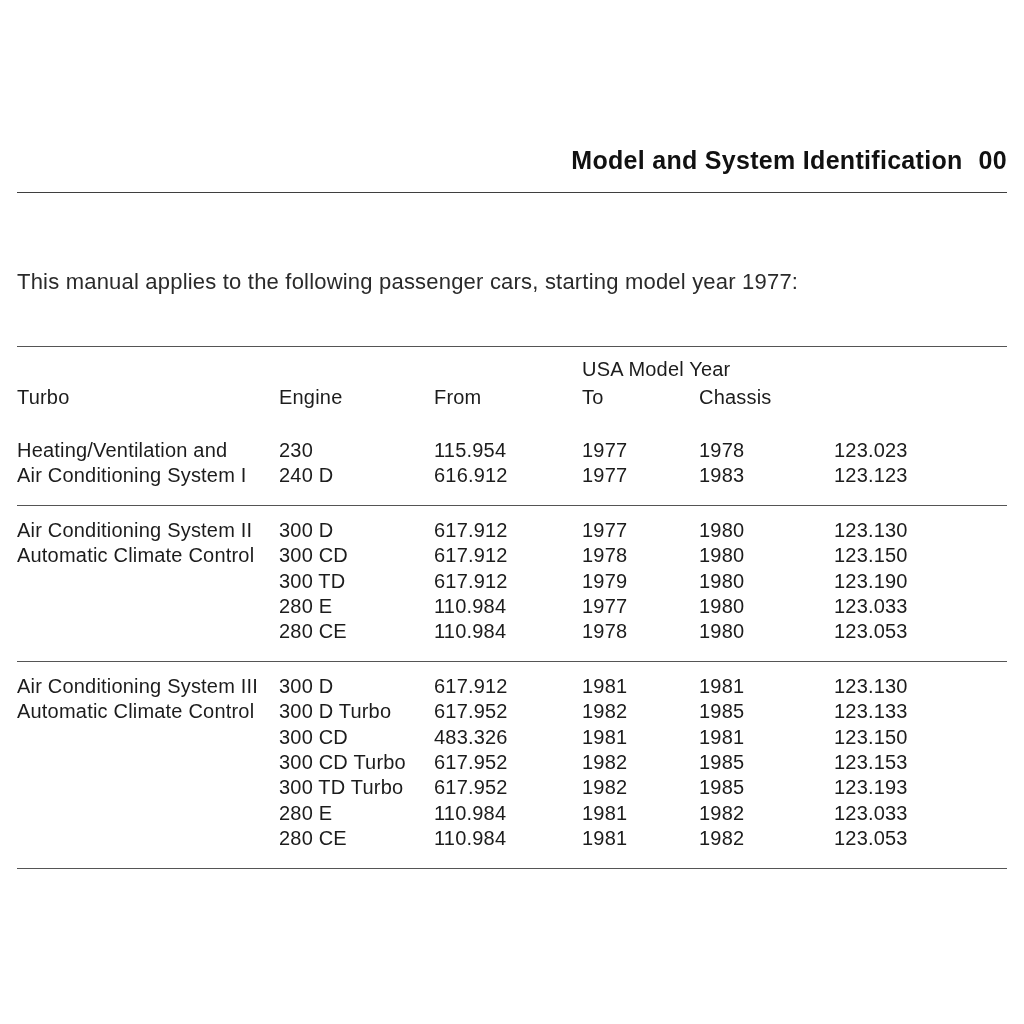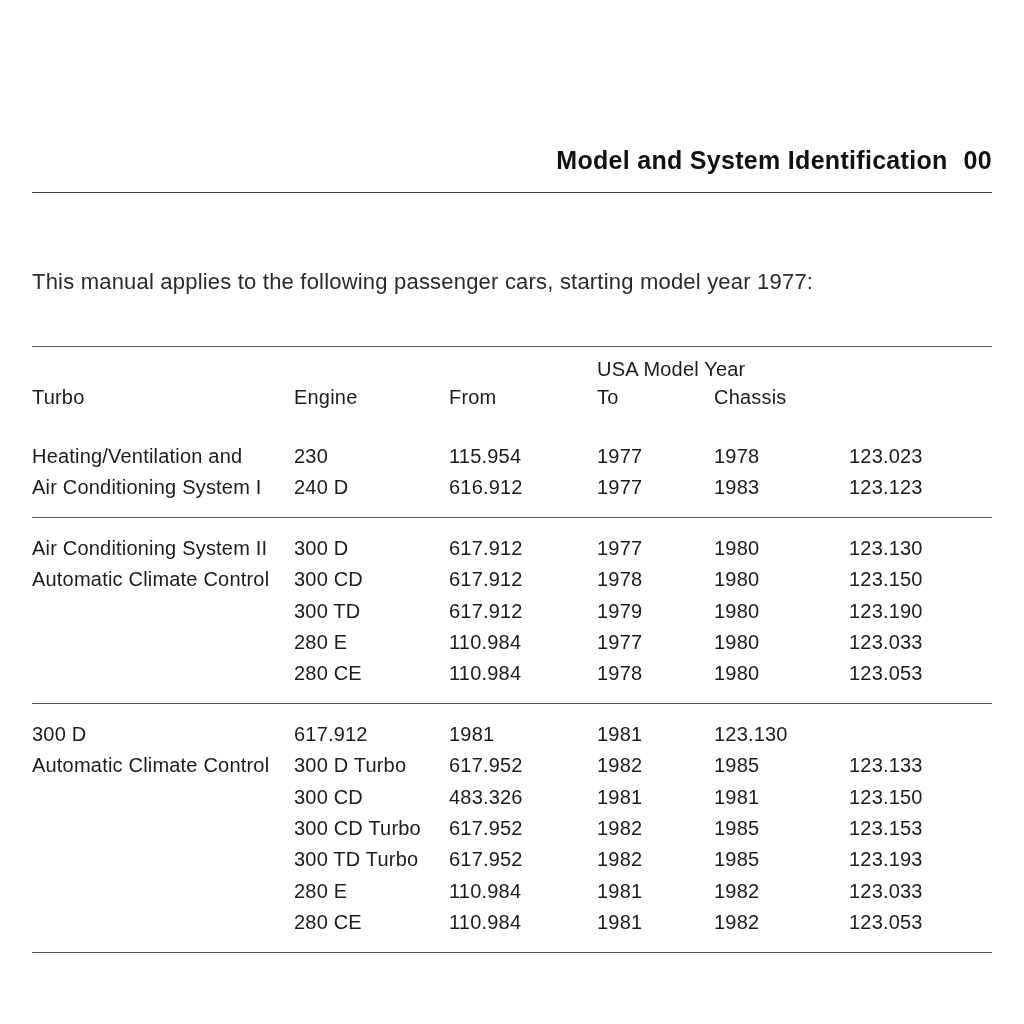--- a/index.html
+++ b/index.html
@@ -12,21 +12,21 @@
     height: 1024px;
     font-family: "Liberation Sans", "DejaVu Sans", sans-serif;
     color: #1c1c1c;
     -webkit-font-smoothing: antialiased;
   }
   .page {
     position: relative;
     width: 1024px;
     height: 1024px;
     box-sizing: border-box;
-    padding: 0 32px;
+    padding: 0 17px;
     overflow: hidden;
   }
   
   .page-header {
     padding-top: 146px;
   }
   .page-title {
     margin: 0;
     text-align: right;
     font-size: 25px;
@@ -88,21 +88,20 @@
   }
   .group {
     padding-top: 12px;
     padding-bottom: 16px;
   }
   .row {
     display: grid;
     grid-template-columns: 262px 155px 148px 117px 135px 1fr;
     line-height: 25.4px;
     align-items: baseline;
-    margin-top: 6px;
   }
   .table-bottom-rule {
     border-top: 1px solid #555;
   }
 </style>
 </head>
 <body>
 
 <div class="page">
 
@@ -189,20 +188,21 @@
             <div class="cell">280 CE</div>
             <div class="cell">110.984</div>
             <div class="cell">1978</div>
             <div class="cell">1980</div>
             <div class="cell">123.053</div>
           </div>
         </div>
         <hr class="group-separator">
         <div class="group">
           <div class="row">
+            <div class="cell">Air Conditioning System III</div>
             <div class="cell">300 D</div>
             <div class="cell">617.912</div>
             <div class="cell">1981</div>
             <div class="cell">1981</div>
             <div class="cell">123.130</div>
           </div>
           <div class="row">
             <div class="cell">Automatic Climate Control</div>
             <div class="cell">300 D Turbo</div>
             <div class="cell">617.952</div>

